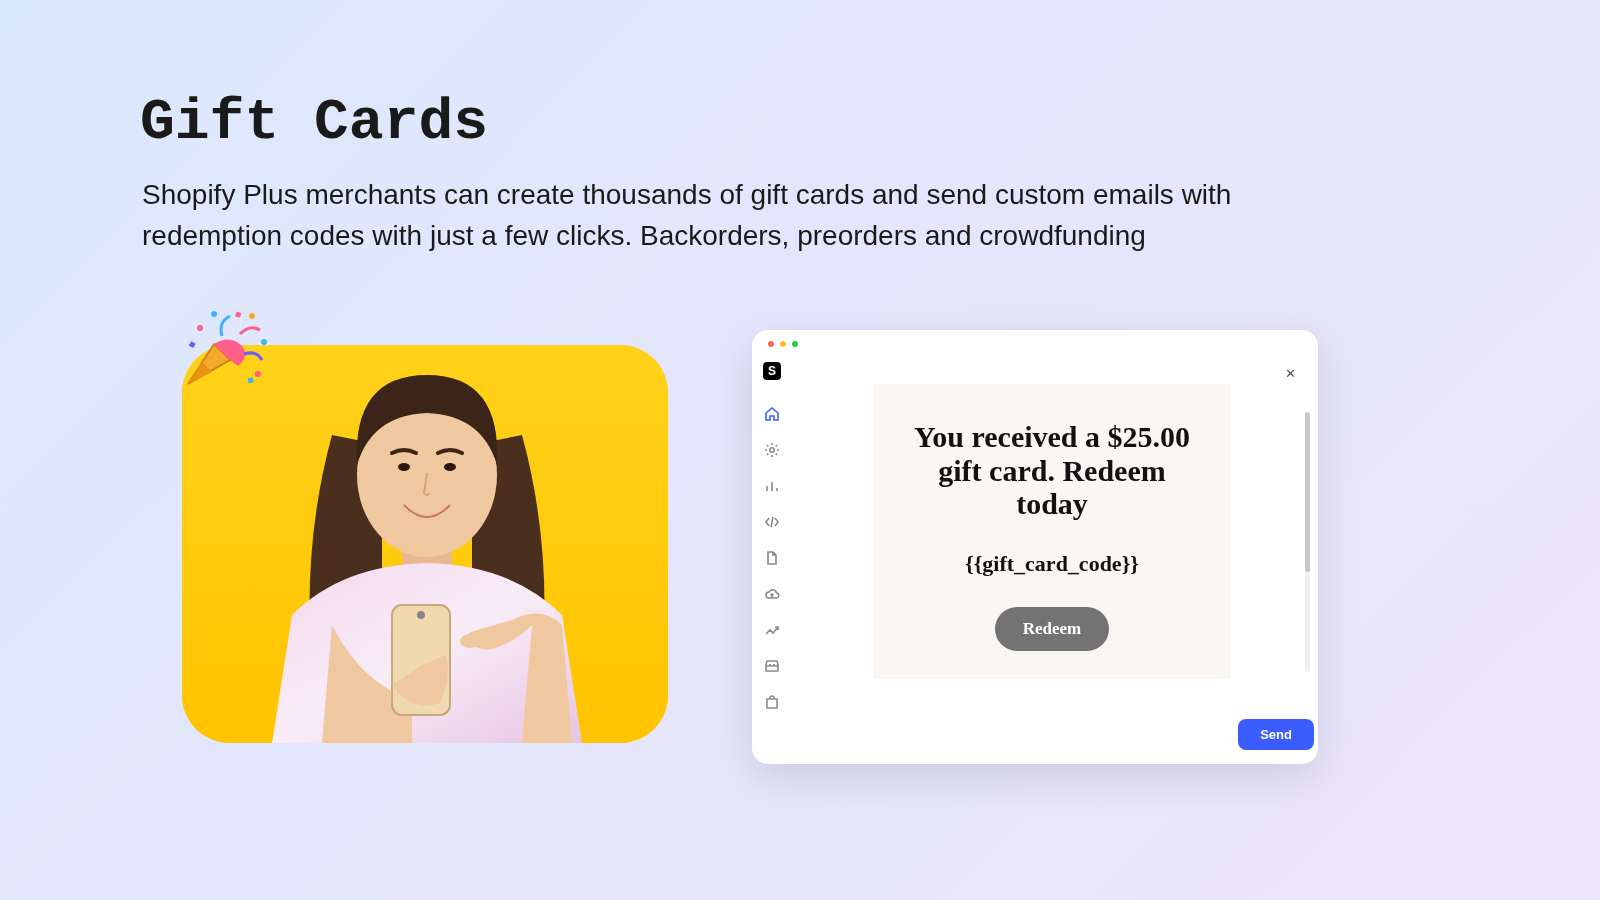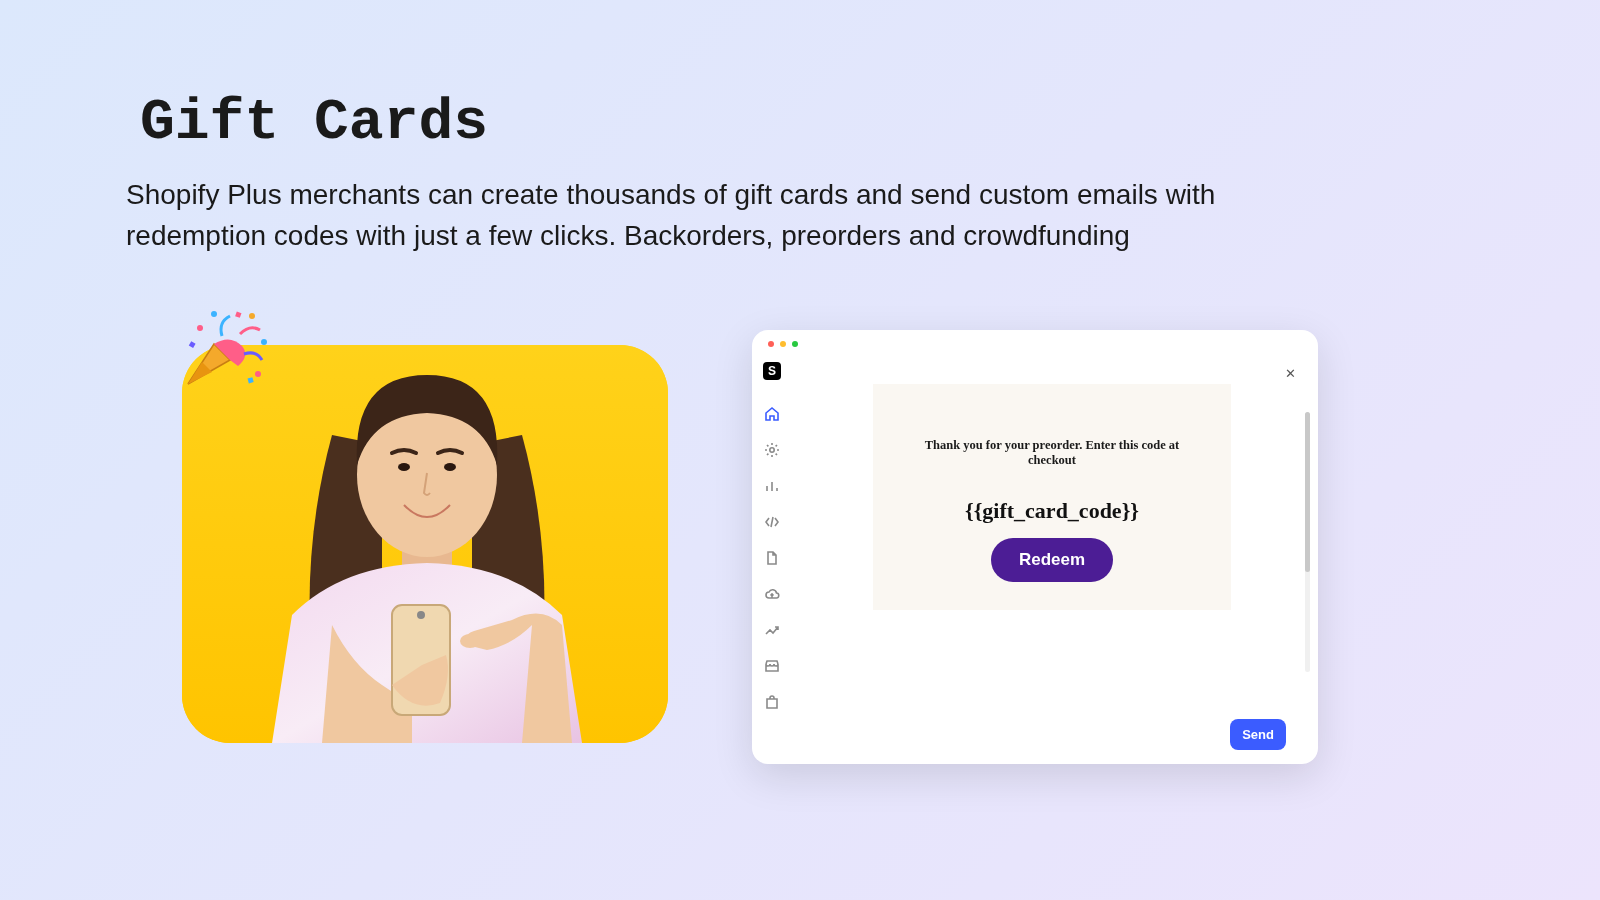--- a/index.html
+++ b/index.html
@@ -14,21 +14,21 @@
   position: absolute;
   left: 140px;
   top: 90px;
   font-family: Liberation Mono, monospace;
   font-size: 58px;
   font-weight: 700;
   color: #1a1a1a;
 }
 .page-subtitle {
   position: absolute;
-  left: 126px;
+  left: 142px;
   top: 175px;
   width: 1100px;
   font-size: 28px;
   line-height: 1.45;
   color: #1a1a1a;
   font-weight: 400;
 }
 .hero-photo {
   position: absolute;
   left: 182px;
@@ -140,42 +140,42 @@
   color: #1a1a1a;
 }
 .email-code {
   margin-top: 30px;
   font-family: Georgia, serif;
   font-size: 22px;
   font-weight: 800;
   color: #111;
 }
 .redeem-btn {
-  margin-top: 14px;
+  margin-top: 30px;
   display: inline-block;
-  background: #4c1d95;
+  background: #737373;
   color: #fff;
-  font-family: Liberation Sans, sans-serif;
+  font-family: Liberation Serif, serif;
   font-size: 17px;
   font-weight: 700;
   padding: 12px 28px;
   border-radius: 30px;
   border: none;
   cursor: pointer;
 }
 .send-btn {
   position: absolute;
-  right: 32px;
+  right: 4px;
   bottom: 14px;
   background: #3b5cff;
   color: #fff;
   font-size: 13px;
   font-weight: 600;
   border: none;
-  padding: 8px 12px;
+  padding: 8px 22px;
   border-radius: 8px;
   cursor: pointer;
 }
 .scrollbar-track {
   position: absolute;
   right: 8px;
   top: 54px;
   width: 5px;
   height: 260px;
   background: #f0f0f0;
@@ -316,21 +316,21 @@
       </div>
       <div class="nav-icon">
         <svg viewBox="0 0 16 16" width="16" height="16">
             <path d="M3 5h10v9H3zM6 5V4a2 2 0 014 0v1"></path>
           </svg>
       </div>
     </div>
     <div class="main-content">
       <span class="close-mark">✕</span>
       <div class="email-card">
-        <div class="email-sub">Thank you for your preorder. Enter this code at checkout</div>
+        <div class="email-title">You received a $25.00 gift card. Redeem today</div>
         <div class="email-code">{{gift_card_code}}</div>
         <button class="redeem-btn">Redeem</button>
       </div>
       <div class="scrollbar-track">
         <div class="scrollbar-thumb"></div>
       </div>
       <button class="send-btn">Send</button>
     </div>
   </div>
 </div>

